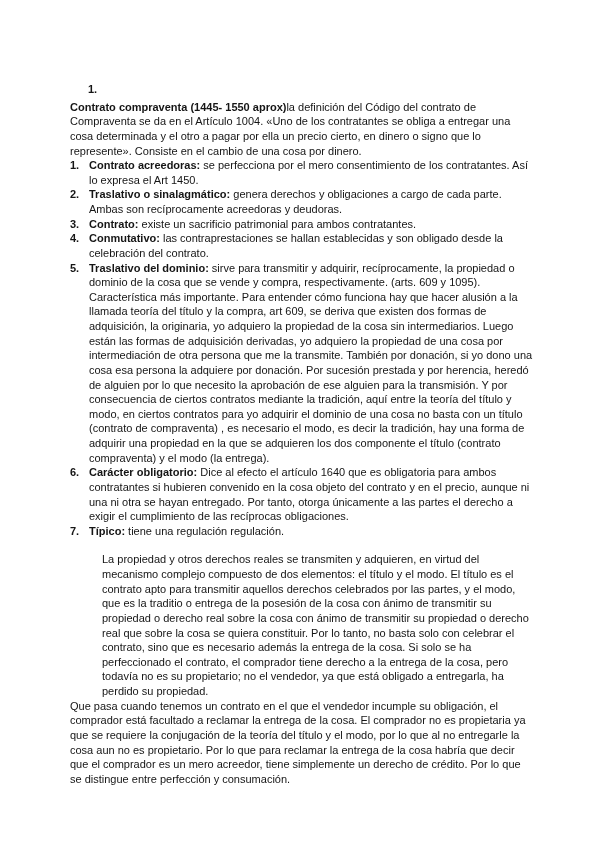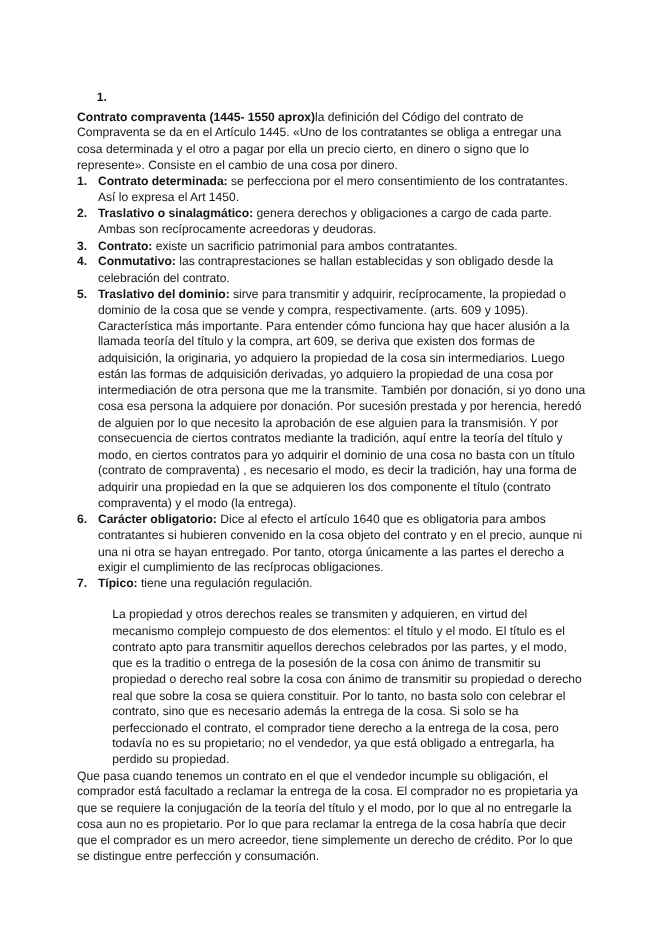--- a/index.html
+++ b/index.html
@@ -40,25 +40,25 @@
 </style>
 </head>
 <body>
 
 <div class="page">
 
   <div class="title-row">
     <span class="title-num">1.</span>
   </div>
 
-  <p><b>Contrato compraventa (1445- 1550 aprox)</b><span>la definición del Código del contrato de Compraventa se da en el Artículo 1445. «Uno de los contratantes se obliga a entregar una cosa determinada y el otro a pagar por ella un precio cierto, en dinero o signo que lo represente». Consiste en el cambio de una cosa por dinero.</span></p>
+  <p><b>Contrato compraventa (1445- 1550 aprox)</b><span>la definición del Código del contrato de Compraventa se da en el Artículo 1004. «Uno de los contratantes se obliga a entregar una cosa determinada y el otro a pagar por ella un precio cierto, en dinero o signo que lo represente». Consiste en el cambio de una cosa por dinero.</span></p>
 
   <div class="item">
     <span class="item-num">1.</span>
-    <div class="item-body"><b>Contrato determinada:</b><span> se perfecciona por el mero consentimiento de los contratantes. Así lo expresa el Art 1450.</span></div>
+    <div class="item-body"><b>Contrato acreedoras:</b><span> se perfecciona por el mero consentimiento de los contratantes. Así lo expresa el Art 1450.</span></div>
   </div>
 
   <div class="item">
     <span class="item-num">2.</span>
     <div class="item-body"><b>Traslativo o sinalagmático:</b><span> genera derechos y obligaciones a cargo de cada parte. Ambas son recíprocamente acreedoras y deudoras.</span></div>
   </div>
 
   <div class="item">
     <span class="item-num">3.</span>
     <div class="item-body"><b>Contrato:</b><span> existe un sacrificio patrimonial para ambos contratantes.</span></div>

